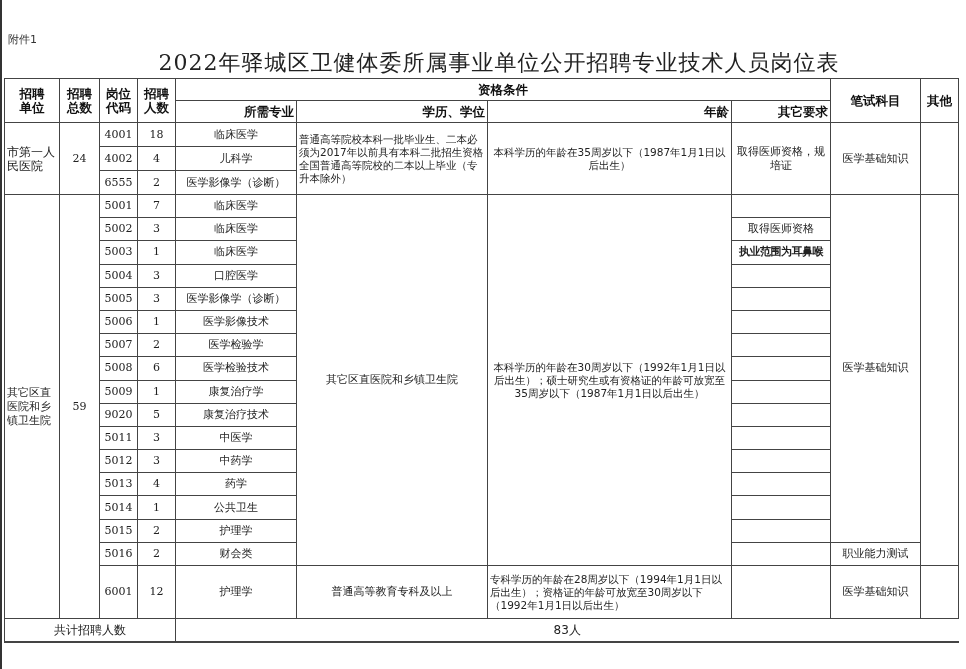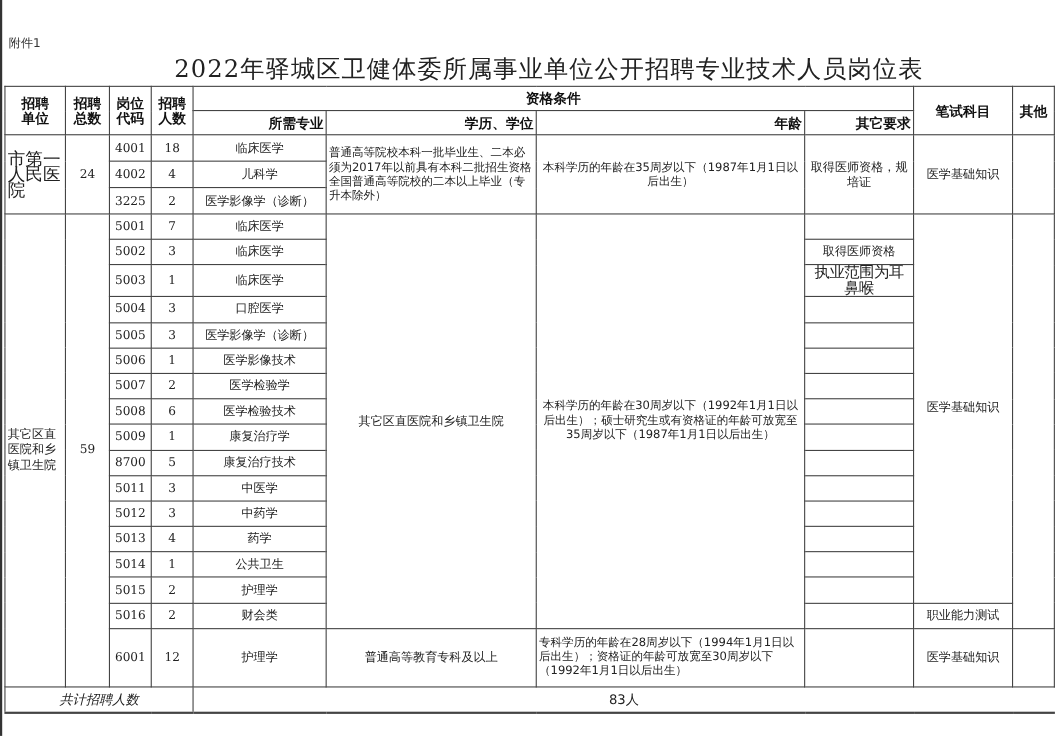--- a/index.html
+++ b/index.html
@@ -8,21 +8,21 @@
   .leftbar { position:absolute; left:0; top:0; width:2px; height:669px; background:#333; }
   .attach { position:absolute; left:8px; top:32px; font-size:11px; color:#333; }
   .title { position:absolute; left:0; top:48px; width:966px; text-align:center;
            font-family:"DejaVu Serif","Liberation Serif", serif; font-size:22px; color:#222; letter-spacing:1px;margin-left:16px; }
   table { position:absolute; left:4px; top:78px; border-collapse:collapse; table-layout:fixed;padding-left:10px; }
   td, th { border:1px solid #444; padding:0 2px; text-align:center; vertical-align:middle;
            font-size:11px; font-weight:normal; color:#222; line-height:14px; overflow:hidden; }
   th { font-size:12.5px; font-weight:bold; color:#111; }
   .num { font-family:"DejaVu Serif","Liberation Serif", serif; font-size:11px; }
   .left { text-align:left; }
-  .small { font-size:14px; letter-spacing:-0.5px; }
+  .small { font-size:11px; letter-spacing:-0.5px;font-weight:bold; }
   .hdr-top th { height:21px; }
   .hdr-sub th { height:21px;text-align:right; }
   .r3 td { height:23px; }
   .r16 td { height:22.2px; }
   .r6001 td { height:52px; }
   .total td { height:22px; border-bottom:2px solid #444; }
   .tight { line-height:13px; font-size:10.5px;margin-left:33px; }
 </style>
 </head>
 <body>
@@ -55,38 +55,38 @@
     <th rowspan="2">其他</th>
   </tr>
   <tr class="hdr-sub">
     <th>所需专业</th>
     <th>学历、学位</th>
     <th>年龄</th>
     <th>其它要求</th>
   </tr>
 
   <tr class="r3">
-    <td rowspan="3" class="left" style="font-size:16px;margin-top:40px;">市第一人民医院</td>
+    <td rowspan="3" class="left" style="font-size:12px;margin-top:40px;">市第一人民医院</td>
     <td rowspan="3" class="num">24</td>
     <td class="num">4001</td>
     <td class="num">18</td>
     <td>临床医学</td>
     <td rowspan="3" class="left tight">普通高等院校本科一批毕业生、二本必须为2017年以前具有本科二批招生资格全国普通高等院校的二本以上毕业（专升本除外）</td>
     <td rowspan="3" class="tight">本科学历的年龄在35周岁以下（1987年1月1日以后出生）</td>
     <td rowspan="3">取得医师资格，规培证</td>
     <td rowspan="3">医学基础知识</td>
     <td rowspan="3"></td>
   </tr>
   <tr class="r3">
     <td class="num">4002</td>
     <td class="num">4</td>
     <td>儿科学</td>
   </tr>
   <tr class="r3">
-    <td class="num">3225</td>
+    <td class="num">6555</td>
     <td class="num">2</td>
     <td>医学影像学（诊断）</td>
   </tr>
 
   <tr class="r16">
     <td rowspan="17" class="left">其它区直医院和乡镇卫生院</td>
     <td rowspan="17" class="num">59</td>
     <td class="num">5001</td>
     <td class="num">7</td>
     <td>临床医学</td>
@@ -138,21 +138,21 @@
     <td>医学检验技术</td>
     <td></td>
   </tr>
   <tr class="r16">
     <td class="num">5009</td>
     <td class="num">1</td>
     <td>康复治疗学</td>
     <td></td>
   </tr>
   <tr class="r16">
-    <td class="num">8700</td>
+    <td class="num">9020</td>
     <td class="num">5</td>
     <td>康复治疗技术</td>
     <td></td>
   </tr>
   <tr class="r16">
     <td class="num">5011</td>
     <td class="num">3</td>
     <td>中医学</td>
     <td></td>
   </tr>
@@ -191,17 +191,17 @@
     <td class="num">6001</td>
     <td class="num">12</td>
     <td>护理学</td>
     <td>普通高等教育专科及以上</td>
     <td class="left tight">专科学历的年龄在28周岁以下（1994年1月1日以后出生）；资格证的年龄可放宽至30周岁以下（1992年1月1日以后出生）</td>
     <td></td>
     <td>医学基础知识</td>
     <td></td>
   </tr>
   <tr class="total">
-    <td colspan="4" style="font-size:12px;font-style:italic;">共计招聘人数</td>
+    <td colspan="4" style="font-size:12px;">共计招聘人数</td>
     <td colspan="6" style="font-size:12px; border-right:none;">83人</td>
   </tr>
 </tbody>
   </table>
 
 </body></html>

